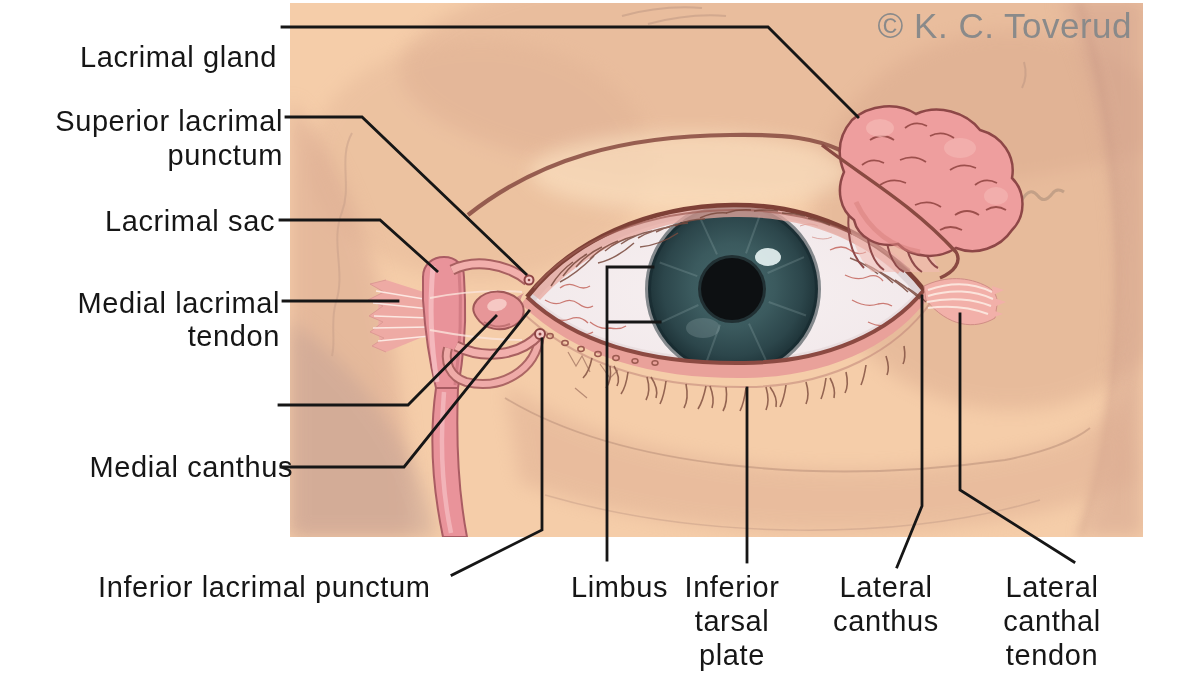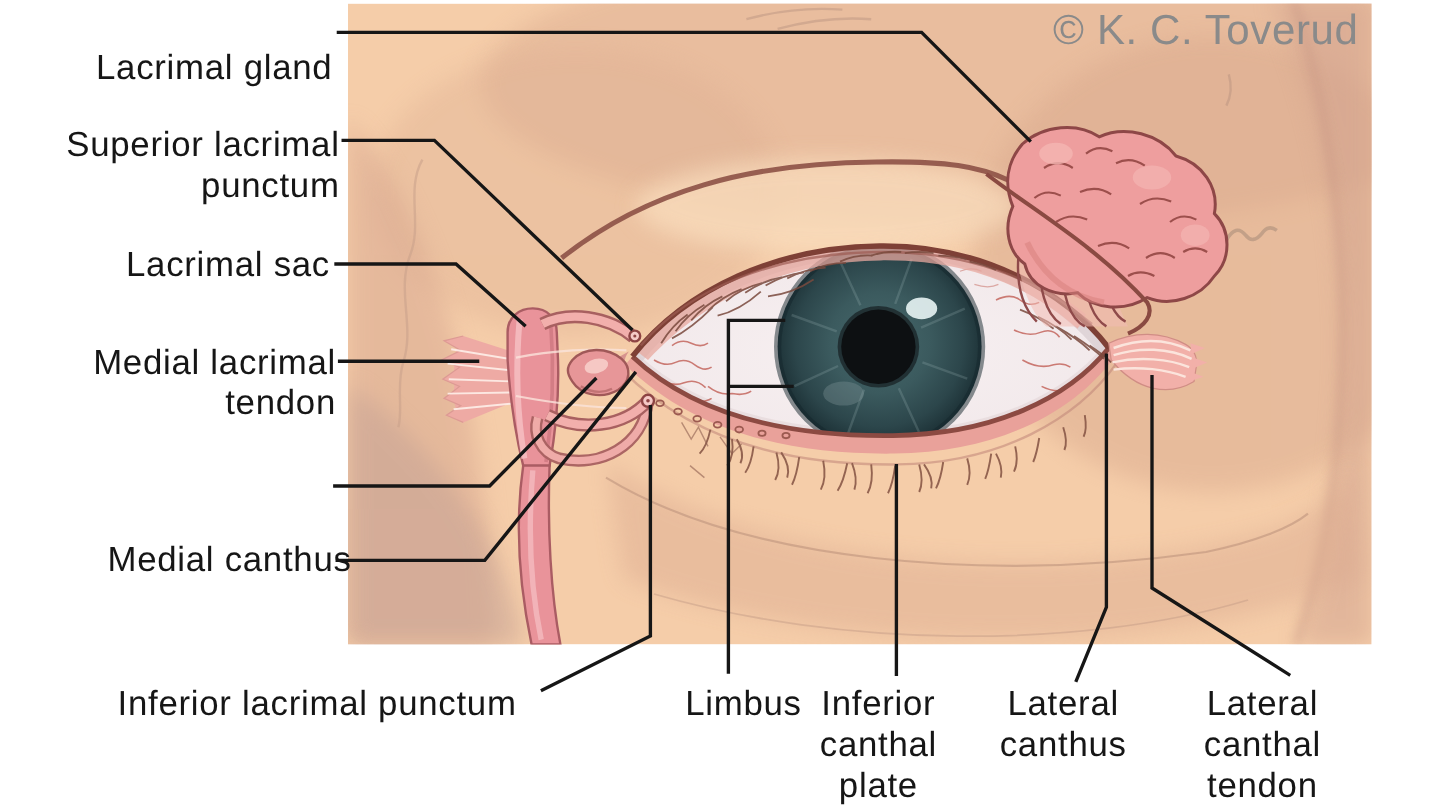--- a/index.html
+++ b/index.html
@@ -317,21 +317,21 @@
   <div class="label r" style="right:923px;top:12px;margin-top:28px;">Lacrimal gland</div>
   <div class="label r" style="right:917px;top:104px;">Superior lacrimal
 punctum</div>
   <div class="label r" style="right:925px;top:204px;text-align:center;">Lacrimal sac</div>
   <div class="label r" style="right:920px;top:287px;line-height:33px;">Medial lacrimal
 tendon</div>
   <div class="label r" style="right:907px;top:450px;">Medial canthus</div>
   <div class="label" style="left:98px;top:570px;">Inferior lacrimal punctum</div>
   <div class="label" style="left:536px;top:570px;margin-left:35px;">Limbus</div>
   <div class="label c" style="left:662px;width:140px;top:570px;">Inferior
-canthal
+tarsal
 plate</div>
   <div class="label c" style="left:816px;width:140px;top:570px;">Lateral
 canthus</div>
   <div class="label c" style="left:982px;width:140px;top:570px;">Lateral
 canthal
 tendon</div>
   <div class="copyright" style="right:68px;top:6px;">© K. C. Toverud</div>
 </div>
 
 </body></html>

